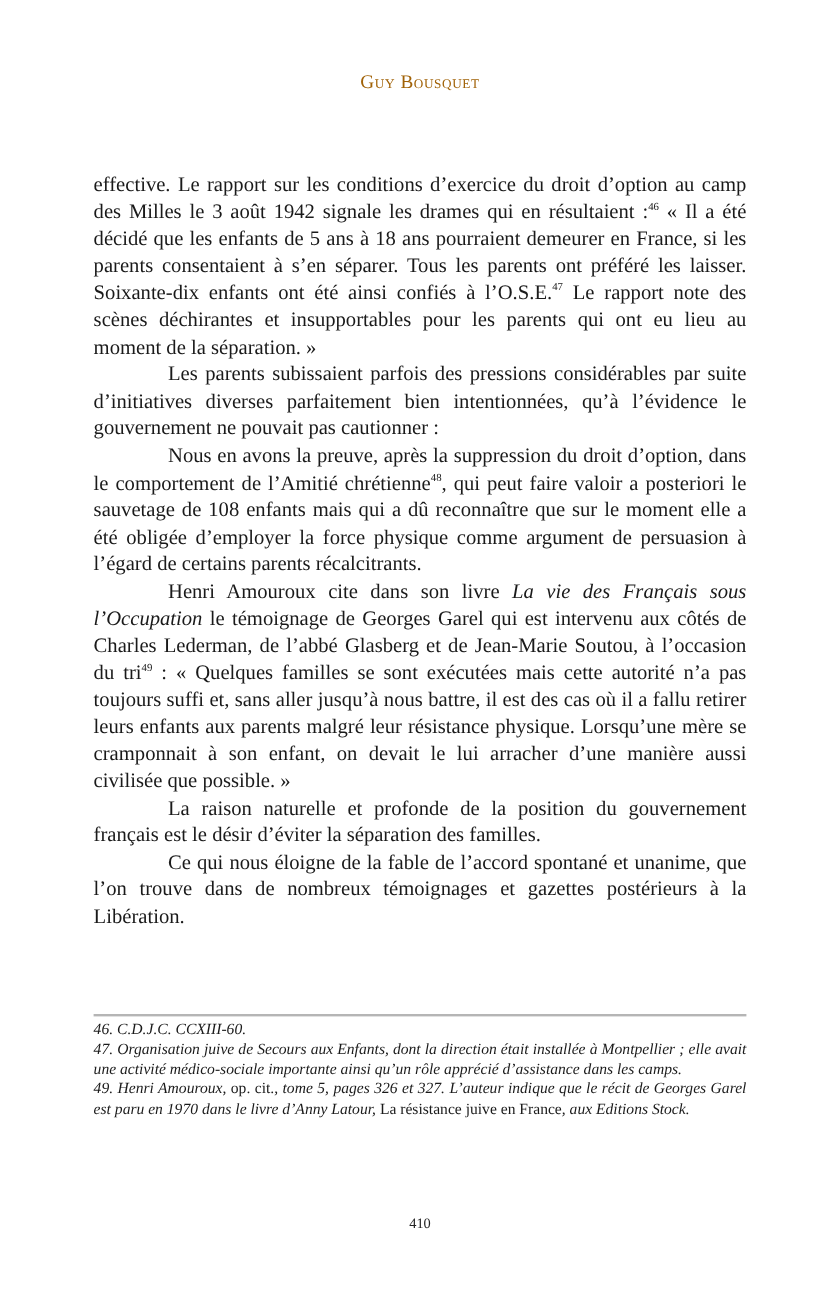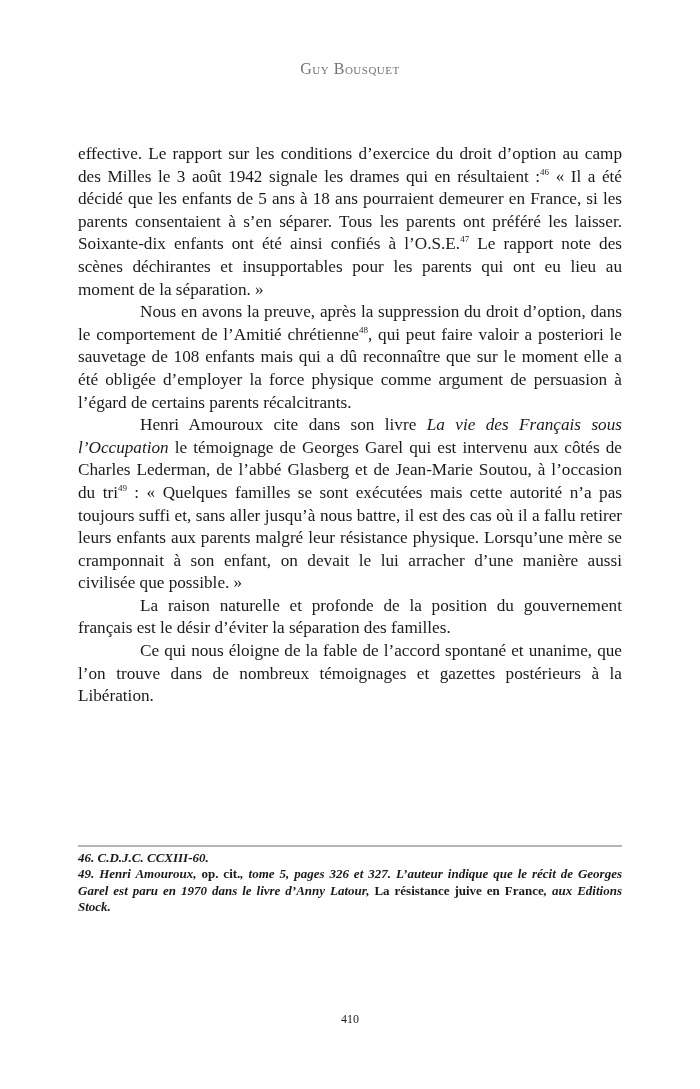--- a/index.html
+++ b/index.html
@@ -17,21 +17,21 @@
     }
     .running-head {
       position: absolute;
       top: 60px;
       left: 0;
       width: 700px;
       text-align: center;
       font-size: 16px;
       font-variant: small-caps;
       letter-spacing: 0.5px;
-      color: #737373;
+      color: #a16207;
     }
     .body-text {
       position: absolute;
       top: 143px;
       left: 78px;
       width: 544px;
       font-size: 17.2px;
       line-height: 22.6px;
       text-align: justify;
     }
@@ -59,21 +59,20 @@
     }
     .footnotes {
       position: absolute;
       top: 850px;
       left: 78px;
       width: 544px;
       font-size: 13px;
       line-height: 16.4px;
       font-style: italic;
       text-align: justify;
-      font-weight: bold;
     }
     .footnotes p {
       margin: 0;
     }
     .footnotes .roman {
       font-style: normal;
     }
     .page-number {
       position: absolute;
       top: 1012px;
@@ -84,26 +83,28 @@
       color: #222;
     }
   </style>
 </head>
 <body>
 
 <div class="running-head">Guy Bousquet</div>
 
 <div class="body-text">
   <p><span>effective. Le rapport sur les conditions d’exercice du droit d’option au camp des Milles le 3 août 1942 signale les drames qui en résultaient :</span><sup>46</sup><span> « Il a été décidé que les enfants de 5 ans à 18 ans pourraient demeurer en France, si les parents consentaient à s’en séparer. Tous les parents ont préféré les laisser. Soixante-dix enfants ont été ainsi confiés à l’O.S.E.</span><sup>47</sup><span> Le rapport note des scènes déchirantes et insupportables pour les parents qui ont eu lieu au moment de la séparation. »</span></p>
+  <p class="indent">Les parents subissaient parfois des pressions considérables par suite d’initiatives diverses parfaitement bien intentionnées, qu’à l’évidence le gouvernement ne pouvait pas cautionner :</p>
   <p class="indent"><span>Nous en avons la preuve, après la suppression du droit d’option, dans le comportement de l’Amitié chrétienne</span><sup>48</sup><span>, qui peut faire valoir a posteriori le sauvetage de 108 enfants mais qui a dû reconnaître que sur le moment elle a été obligée d’employer la force physique comme argument de persuasion à l’égard de certains parents récalcitrants.</span></p>
   <p class="indent"><span>Henri Amouroux cite dans son livre </span><i>La vie des Français sous l’Occupation</i><span> le témoignage de Georges Garel qui est intervenu aux côtés de Charles Lederman, de l’abbé Glasberg et de Jean-Marie Soutou, à l’occasion du tri</span><sup>49</sup><span> : « Quelques familles se sont exécutées mais cette autorité n’a pas toujours suffi et, sans aller jusqu’à nous battre, il est des cas où il a fallu retirer leurs enfants aux parents malgré leur résistance physique. Lorsqu’une mère se cramponnait à son enfant, on devait le lui arracher d’une manière aussi civilisée que possible. »</span></p>
   <p class="indent">La raison naturelle et profonde de la position du gouvernement français est le désir d’éviter la séparation des familles.</p>
   <p class="indent">Ce qui nous éloigne de la fable de l’accord spontané et unanime, que l’on trouve dans de nombreux témoignages et gazettes postérieurs à la Libération.</p>
 </div>
 
 <div class="footnote-rule"></div>
 
 <div class="footnotes">
   <p>46. C.D.J.C. CCXIII-60.</p>
+  <p>47. Organisation juive de Secours aux Enfants, dont la direction était installée à Montpellier ; elle avait une activité médico-sociale importante ainsi qu’un rôle apprécié d’assistance dans les camps.</p>
   <p><span>49. Henri Amouroux, </span><span class="roman">op. cit.</span><span>, tome 5, pages 326 et 327. L’auteur indique que le récit de Georges Garel est paru en 1970 dans le livre d’Anny Latour, </span><span class="roman">La résistance juive en France</span><span>, aux Editions Stock.</span></p>
 </div>
 
 <div class="page-number">410</div>
 
 </body></html>

